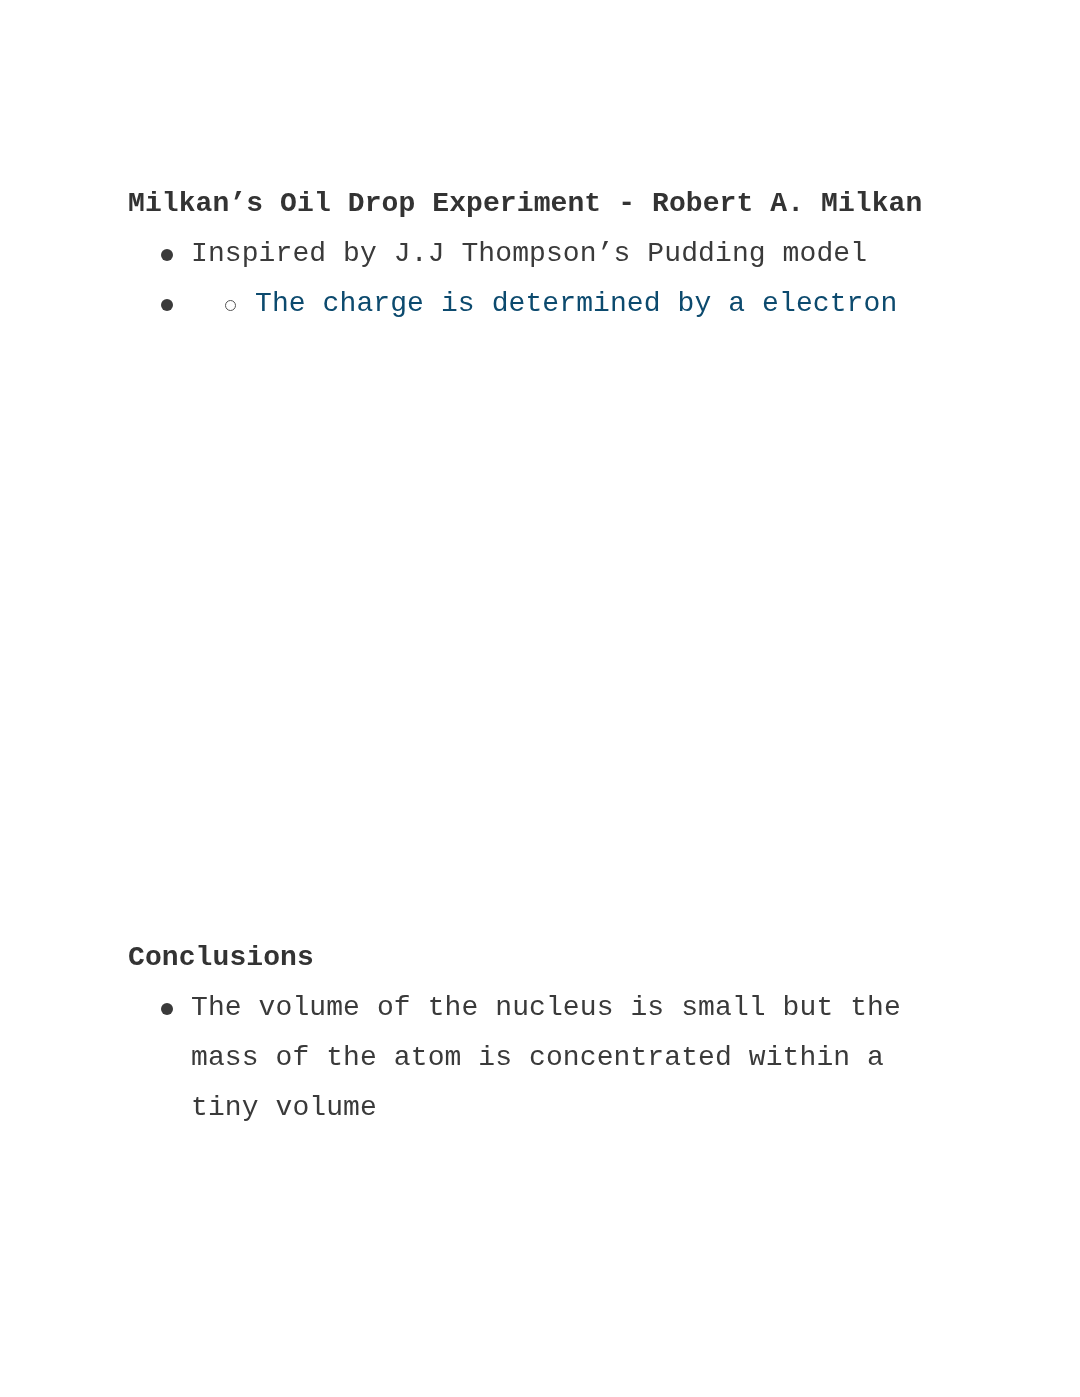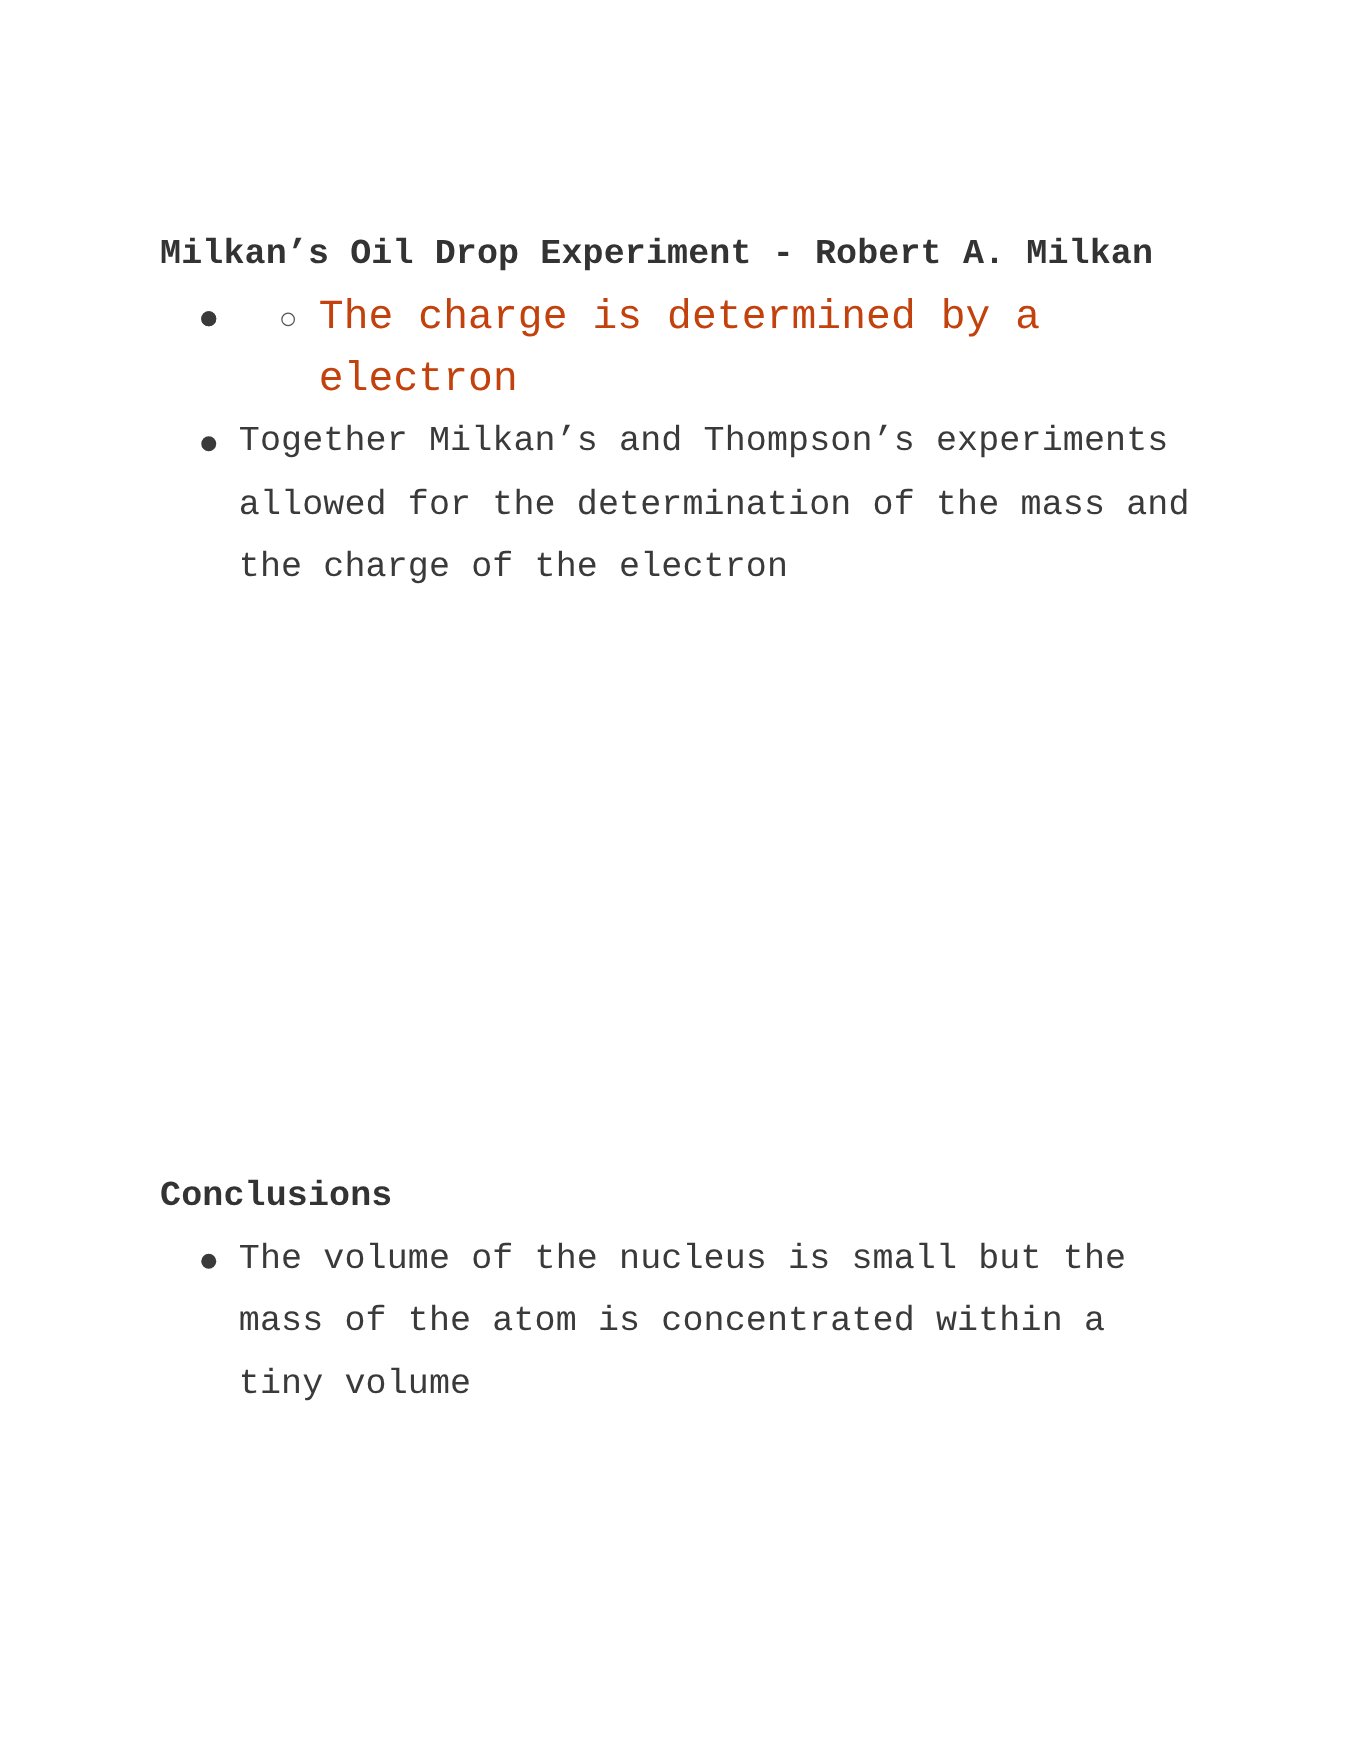--- a/index.html
+++ b/index.html
@@ -56,23 +56,23 @@
       left: 33px;
       top: 20px;
       width: 12px;
       height: 12px;
       border-radius: 50%;
       background: #3a3a3a;
     }
     li.sub {
       position: relative;
       padding-left: 127px;
-      font-size: 33px;
+      font-size: 28px;
       line-height: 50.2px;
-      color: #c2410c;
+      color: #0c4a6e;
       letter-spacing: 0.1px;
     }
     li.sub .bullet {
       position: absolute;
       left: 97px;
       top: 21px;
       width: 9px;
       height: 9px;
       border-radius: 50%;
       border: 1.5px solid #555555;
@@ -82,35 +82,30 @@
 </head>
 <body>
 
 <div class="page">
 
   <div class="section" style="top:179px;">
     <h2 class="heading">Milkan’s Oil Drop Experiment - Robert A. Milkan</h2>
     <ul>
       <li class="item">
         <span class="bullet"></span>
+        <span>Inspired by J.J Thompson’s Pudding model</span>
       </li>
       <li class="item">
         <span class="bullet"></span>
       </li>
     </ul>
     <ul>
       <li class="sub">
         <span class="bullet"></span>
         <span>The charge is determined by a electron</span>
-      </li>
-    </ul>
-    <ul>
-      <li class="item">
-        <span class="bullet"></span>
-        <span>Together Milkan’s and Thompson’s experiments allowed for the determination of the mass and the charge of the electron</span>
       </li>
     </ul>
   </div>
 
 
   <div class="section" style="top:933px;">
     <h2 class="heading">Conclusions</h2>
     <ul>
       <li class="item" style="width:760px;">
         <span class="bullet"></span>

